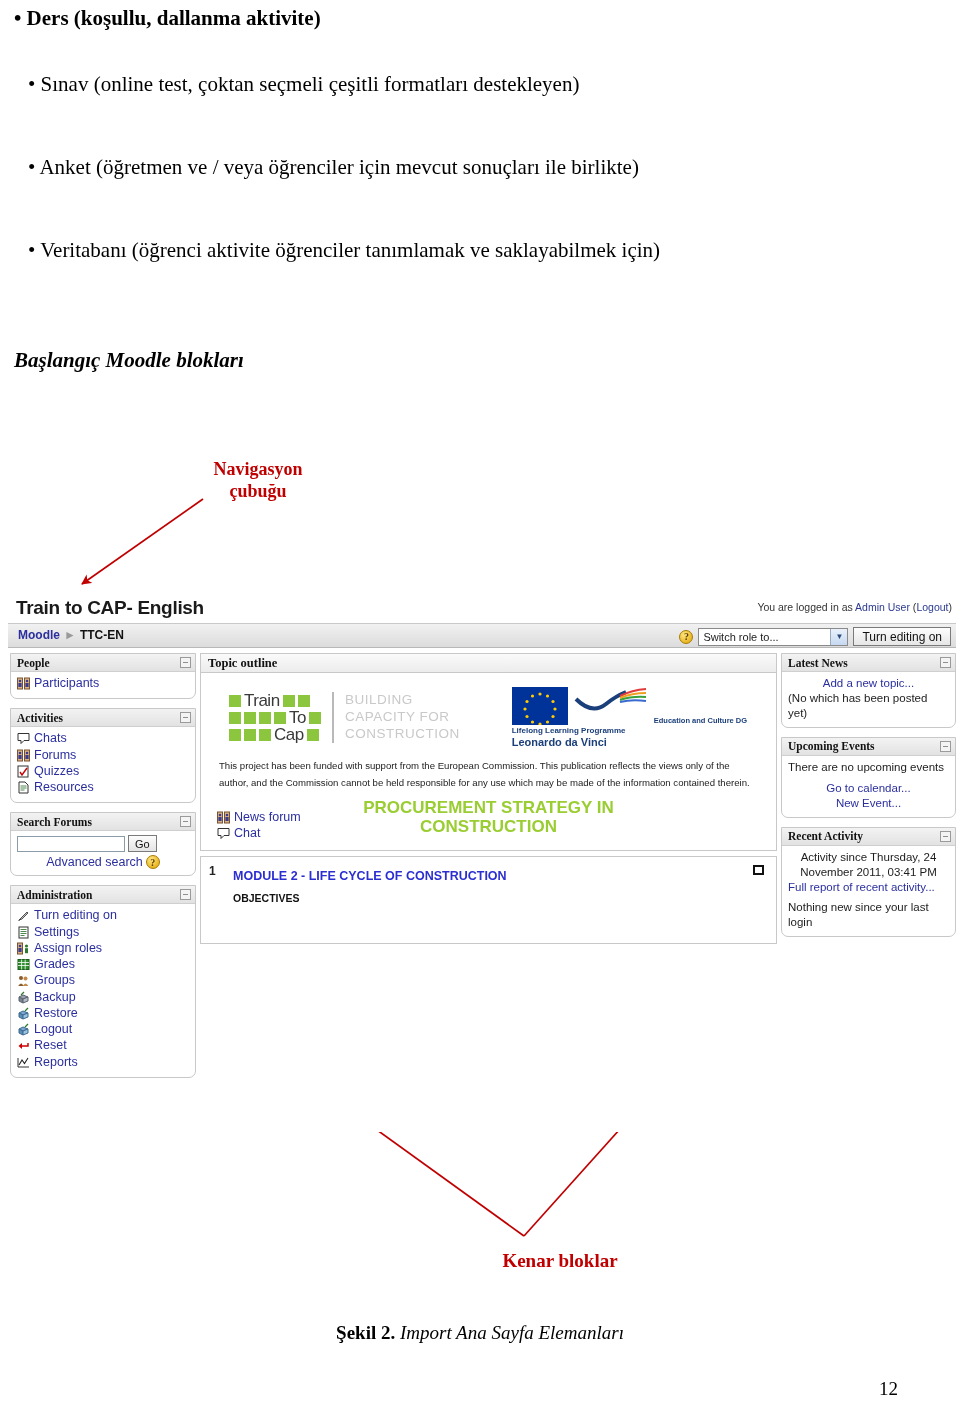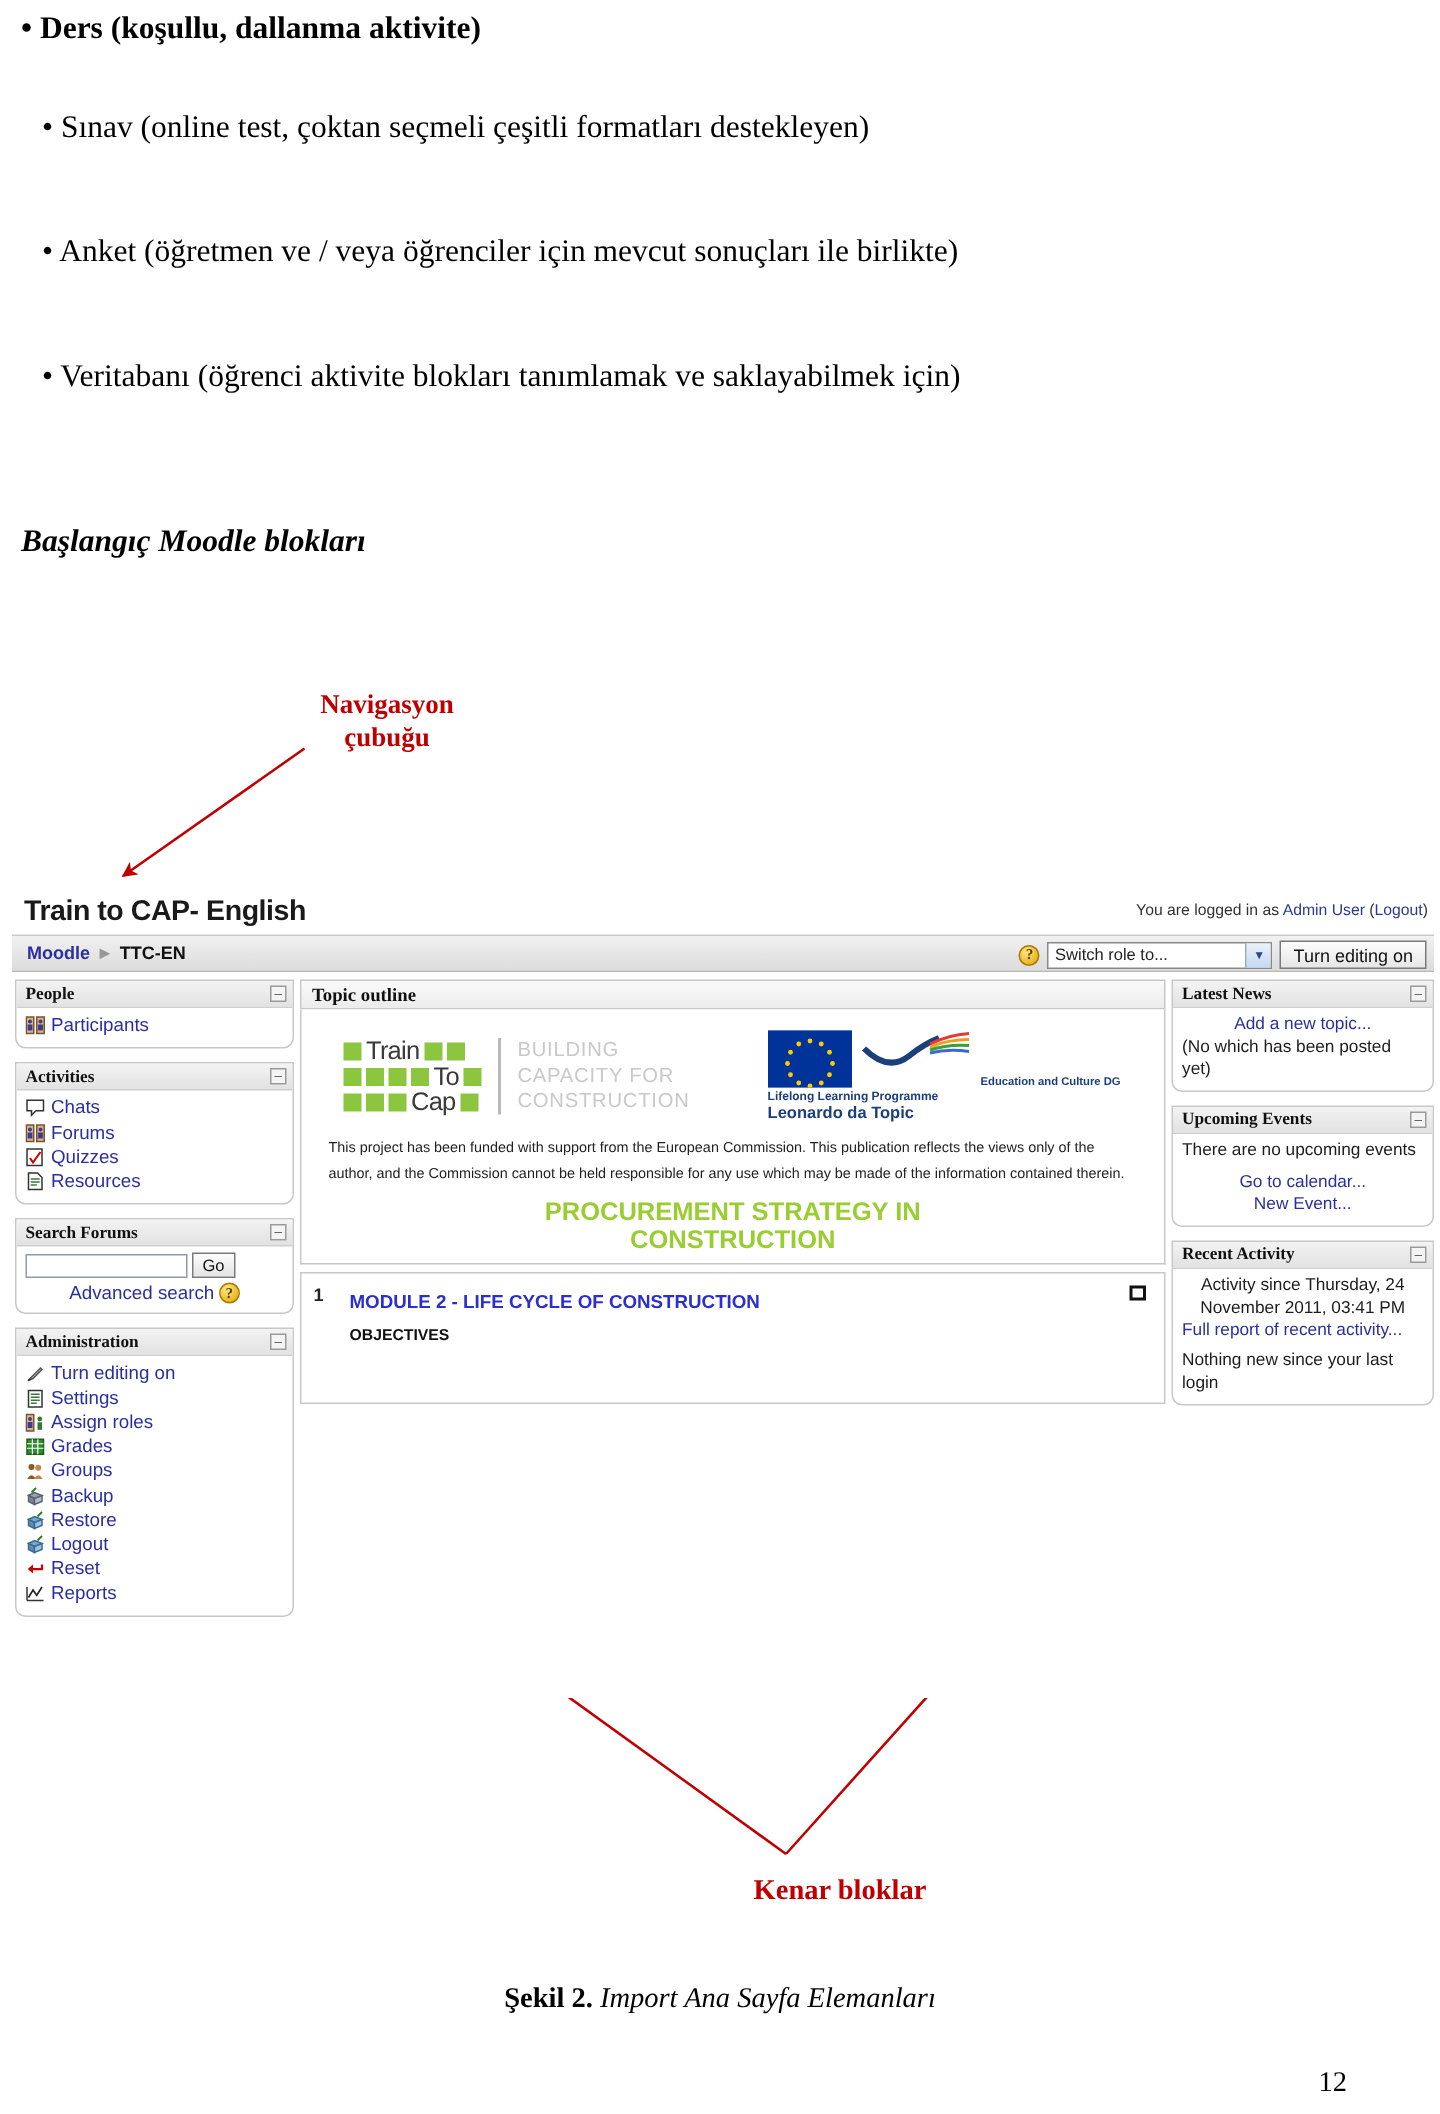--- a/index.html
+++ b/index.html
@@ -269,21 +269,21 @@
     font-family:"Liberation Serif", serif; font-size:19px; color:#000;
   }
 </style>
 </head>
 <body>
 
 <div class="bullets">
   <div class="bullet-line b1">• Ders (koşullu, dallanma aktivite)</div>
   <div class="bullet-line b2 normal">• Sınav (online test, çoktan seçmeli çeşitli formatları destekleyen)</div>
   <div class="bullet-line b3 normal">• Anket (öğretmen ve / veya öğrenciler için mevcut sonuçları ile birlikte)</div>
-  <div class="bullet-line b4 normal">• Veritabanı (öğrenci aktivite blokları tanımlamak ve saklayabilmek için)</div>
+  <div class="bullet-line b4 normal">• Veritabanı (öğrenci aktivite öğrenciler tanımlamak ve saklayabilmek için)</div>
 </div>
 
 <div class="heading-blok">Başlangıç Moodle blokları</div>
 
 <div class="annot annot-nav">
   <div>Navigasyon</div>
   <div>çubuğu</div>
 </div>
 <div class="annot annot-content">Course content area</div>
 <div class="annot annot-kenar">Kenar bloklar</div>
@@ -559,31 +559,50 @@
               <svg class="llp-bird" viewBox="0 0 74 32">
                 <path d="M2,12 q16,16 30,5 q10,-8 20,-12" stroke="#1b3f7a" stroke-width="4" fill="none"></path>
                 <path d="M46,9 q12,-6 26,-7" stroke="#e03a3a" stroke-width="2" fill="none"></path>
                 <path d="M46,11 q12,-5 26,-5" stroke="#f0a020" stroke-width="2" fill="none"></path>
                 <path d="M46,13 q12,-4 26,-3" stroke="#3aa03a" stroke-width="2" fill="none"></path>
                 <path d="M46,15 q12,-3 26,-1" stroke="#3a6ad0" stroke-width="2" fill="none"></path>
               </svg>
               <div class="llp-t1">Education and Culture DG</div>
             </div>
             <div class="llp-t2">Lifelong Learning Programme</div>
-            <div class="llp-t3">Leonardo da Topic</div>
+            <div class="llp-t3">Leonardo da Vinci</div>
           </div>
         </div>
 
         <div class="disclaimer">This project has been funded with support from the European Commission. This publication reflects the views only of the author, and the Commission cannot be held responsible for any use which may be made of the information contained therein.</div>
 
         <div class="proc-title">
           <div>PROCUREMENT STRATEGY IN</div>
           <div>CONSTRUCTION</div>
         </div>
 
+        <div class="act-links">
+          <div class="nav-row">
+            <svg class="ico" viewBox="0 0 13 13">
+                <rect x="0.5" y="1" width="5" height="11" fill="#d9b48a" stroke="#7a5230"></rect>
+                <rect x="7.5" y="1" width="5" height="11" fill="#d9b48a" stroke="#7a5230"></rect>
+                <circle cx="3" cy="4" r="1.3" fill="#3b3b8f"></circle>
+                <circle cx="10" cy="4" r="1.3" fill="#3b3b8f"></circle>
+                <rect x="1.4" y="6" width="3.2" height="4" fill="#3b3b8f"></rect>
+                <rect x="8.4" y="6" width="3.2" height="4" fill="#3b3b8f"></rect>
+              </svg>
+            <span>News forum</span>
+          </div>
+          <div class="nav-row">
+            <svg class="ico" viewBox="0 0 13 13">
+                <path d="M1,1.5 h11 v7 h-5 l-3,3 v-3 h-3 z" fill="#fff" stroke="#333"></path>
+              </svg>
+            <span>Chat</span>
+          </div>
+        </div>
       </div>
 
       <div class="sect-box">
         <div class="sect-num">1</div>
         <div class="sect-main">
           <div class="mod-title">MODULE 2 - LIFE CYCLE OF CONSTRUCTION</div>
           <div class="objectives">OBJECTIVES</div>
         </div>
         <div class="sect-check"></div>
       </div>

